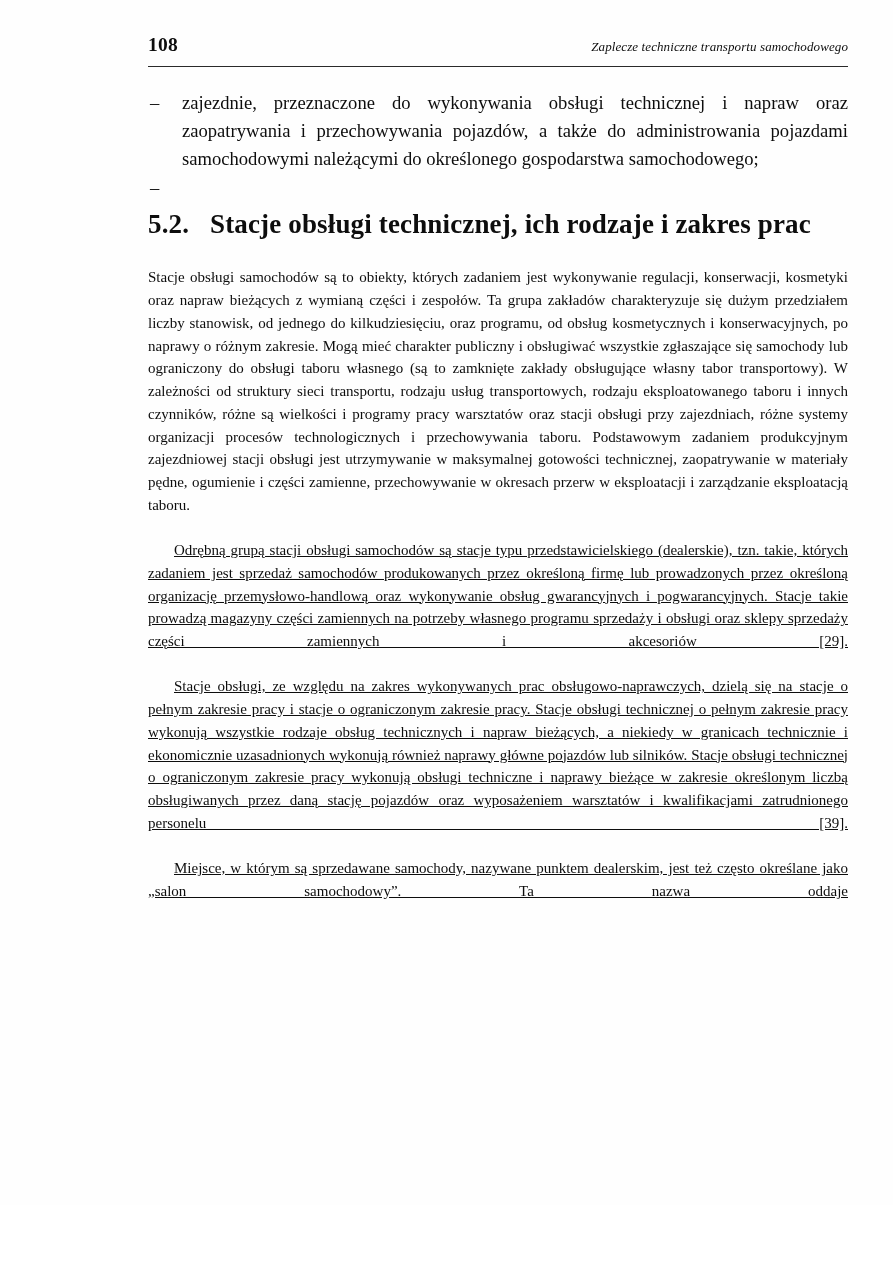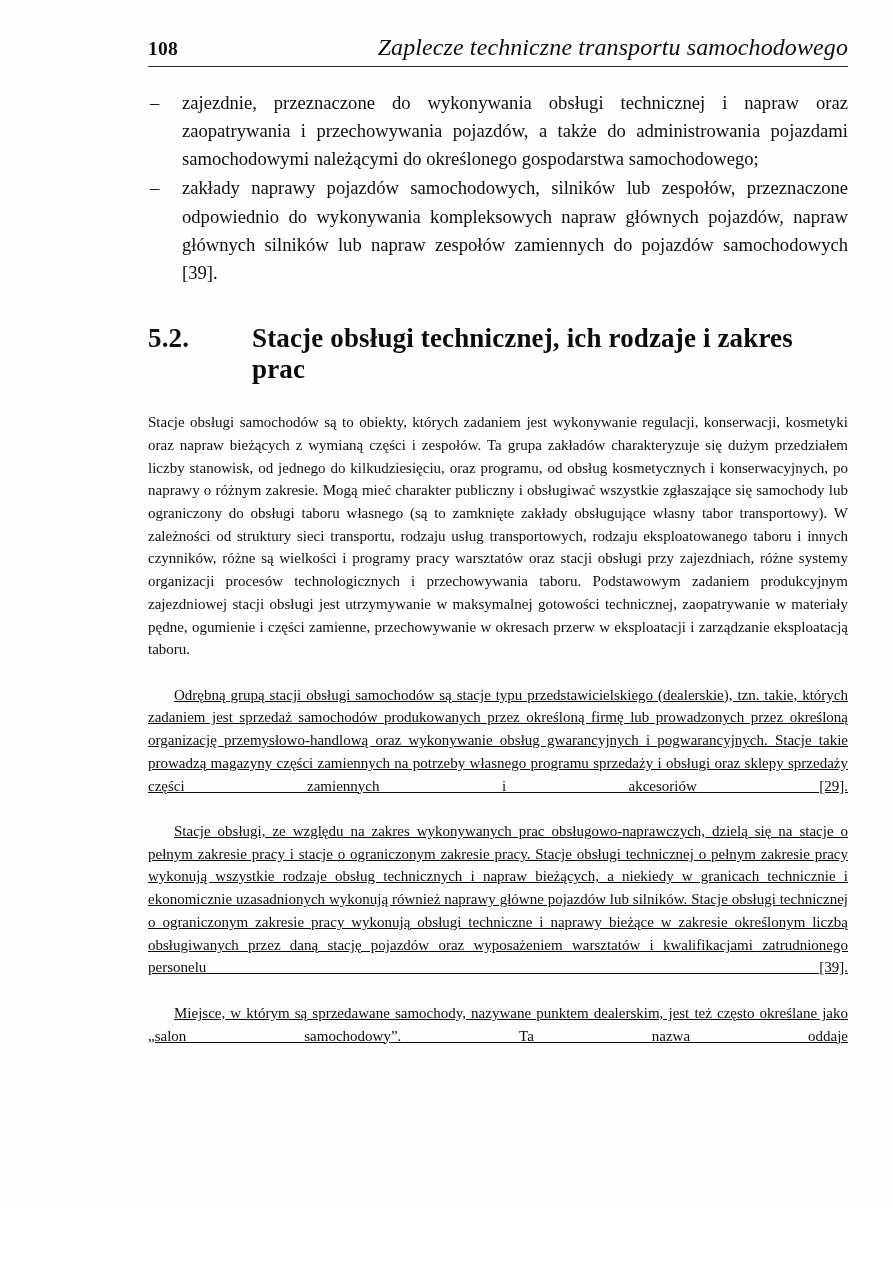--- a/index.html
+++ b/index.html
@@ -37,21 +37,21 @@
     justify-content: space-between;
     height: 30px;
   }
   .folio {
     font-size: 19.5px;
     font-weight: bold;
     letter-spacing: 0.2px;
   }
   .runtitle {
     font-style: italic;
-    font-size: 24px;
+    font-size: 13px;
     letter-spacing: 0.1px;
     white-space: nowrap;
   }
   .rule {
     height: 0;
     border-top: 1.6px solid #2a2a2a;
     margin-top: 2px;
     width: 700px;
   }
   
@@ -84,21 +84,20 @@
     font-weight: bold;
     font-size: 27px;
     letter-spacing: 0.15px;
   }
   .section-heading .num {
     width: 62px;
     flex: 0 0 62px;
   }
   .section-heading .title {
     flex: 1;
-    margin-left: 42px;
   }
   
   p.body {
     margin: 0;
     font-size: 15px;
     line-height: 1.515;
     text-align: justify;
     text-justify: inter-word;
     hyphens: manual;
   }
@@ -125,21 +124,20 @@
     </div>
     <div class="rule"></div>
 
     <ul class="dash-list">
       <li class="dash-item">
         <span class="dash">–</span>
         <span>zajezdnie, przeznaczone do wykonywania obsługi technicznej i napraw oraz zaopatrywania i przechowywania pojazdów, a także do administrowania pojazdami samochodowymi należącymi do określonego gospodarstwa samochodowego;</span>
       </li>
       <li class="dash-item">
         <span class="dash">–</span>
-        <span>zakłady naprawy pojazdów samochodowych, silników lub zespołów, przeznaczone odpowiednio do wykonywania kompleksowych napraw głównych pojazdów, napraw głównych silników lub napraw zespołów zamiennych do pojazdów samochodowych [39].</span>
       </li>
     </ul>
 
     <h2 class="section-heading">
       <span class="num">5.2.</span>
       <span class="title">Stacje obsługi technicznej, ich rodzaje i zakres prac</span>
     </h2>
 
     <p class="body">Stacje obsługi samochodów są to obiekty, których zadaniem jest wykonywanie regulacji, konserwacji, kosmetyki oraz napraw bieżących z wymianą części i zespołów. Ta grupa zakładów charakteryzuje się dużym przedziałem liczby stanowisk, od jednego do kilkudziesięciu, oraz programu, od obsług kosmetycznych i konserwacyjnych, po naprawy o różnym zakresie. Mogą mieć charakter publiczny i obsługiwać wszystkie zgłaszające się samochody lub ograniczony do obsługi taboru własnego (są to zamknięte zakłady obsługujące własny tabor transportowy). W zależności od struktury sieci transportu, rodzaju usług transportowych, rodzaju eksploatowanego taboru i innych czynników, różne są wielkości i programy pracy warsztatów oraz stacji obsługi przy zajezdniach, różne systemy organizacji procesów technologicznych i przechowywania taboru. Podstawowym zadaniem produkcyjnym zajezdniowej stacji obsługi jest utrzymywanie w maksymalnej gotowości technicznej, zaopatrywanie w materiały pędne, ogumienie i części zamienne, przechowywanie w okresach przerw w eksploatacji i zarządzanie eksploatacją taboru.</p>
     <p class="body indent">Odrębną grupą stacji obsługi samochodów są stacje typu przedstawicielskiego (dealerskie), tzn. takie, których zadaniem jest sprzedaż samochodów produkowanych przez określoną firmę lub prowadzonych przez określoną organizację przemysłowo-handlową oraz wykonywanie obsług gwarancyjnych i pogwarancyjnych. Stacje takie prowadzą magazyny części zamiennych na potrzeby własnego programu sprzedaży i obsługi oraz sklepy sprzedaży części zamiennych i akcesoriów [29].</p>

